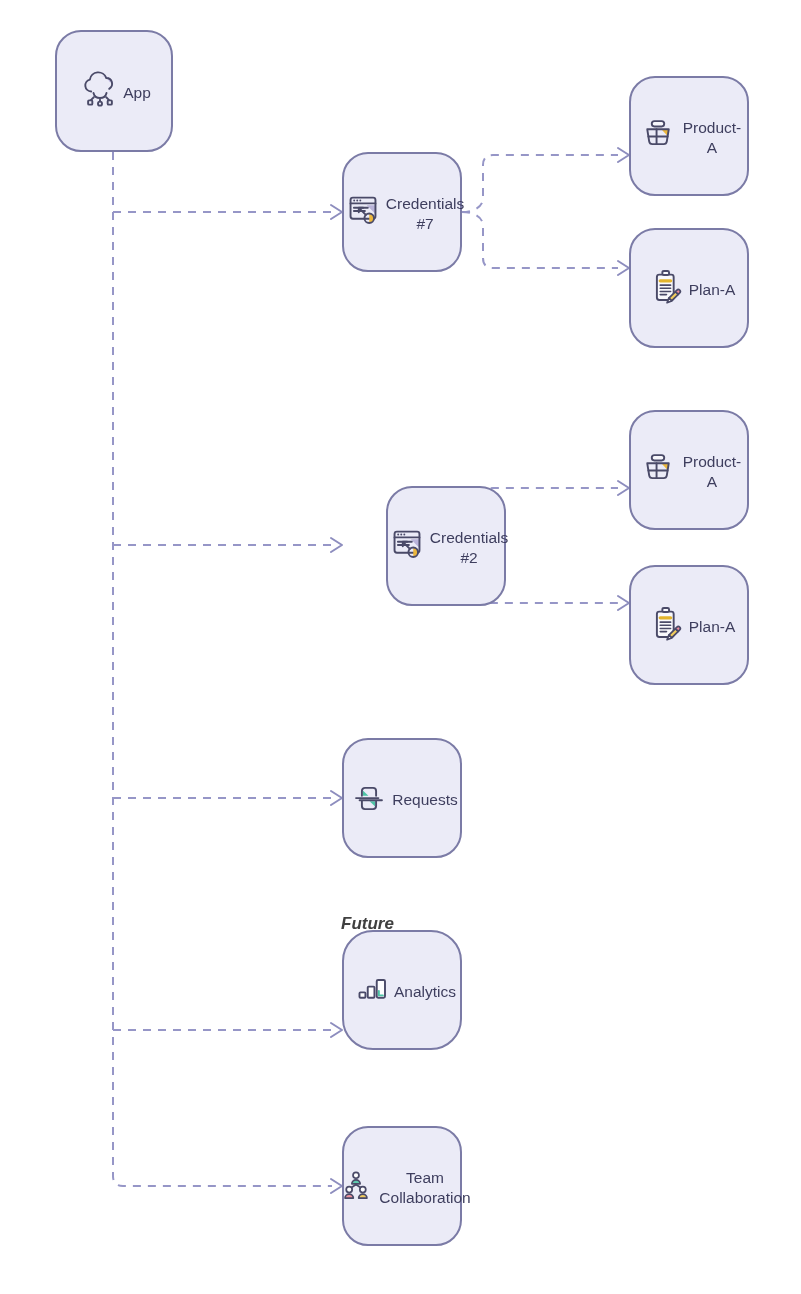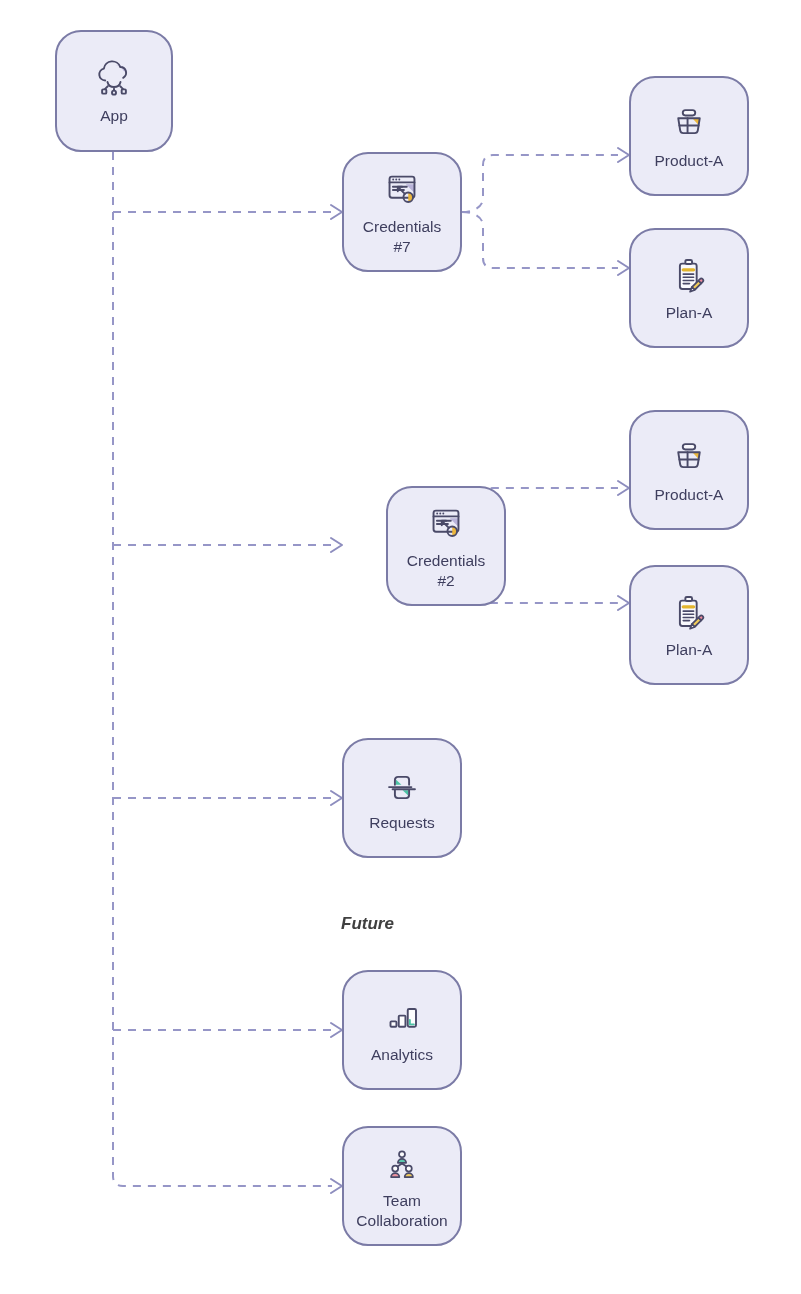--- a/index.html
+++ b/index.html
@@ -3,21 +3,21 @@
 <meta charset="utf-8">
 <style>
   html,body{margin:0;padding:0;background:#ffffff;}
   .canvas{position:relative;width:801px;height:1294px;background:#ffffff;overflow:hidden;
           font-family:"Liberation Sans","DejaVu Sans",sans-serif;}
   .edges{position:absolute;left:0;top:0;width:801px;height:1294px;}
   .e{fill:none;stroke:#9696c7;stroke-width:2;stroke-dasharray:8 7;}
   .a{fill:none;stroke:#8d8dbe;stroke-width:2;stroke-linecap:round;stroke-linejoin:round;}
   .node{position:absolute;width:120px;height:120px;box-sizing:border-box;
         background:#ebebf7;border:2px solid #7b7ba6;border-radius:26px;
-        display:flex;flex-direction:column;align-items:center;justify-content:center;
+        display:flex;align-items:center;justify-content:center;
         padding:6px 4px;}
   .node .icon{width:46px;height:46px;flex:0 0 auto;}
   .node .label{margin-top:3px;font-size:15.5px;line-height:1.26;color:#3e3e5e;text-align:center;}
   .node .label.narrow{max-width:90px;}
   .future{position:absolute;left:341px;top:914px;font-size:17px;font-weight:bold;
           font-style:italic;color:#404040;}
   .defs-hidden{position:absolute;width:0;height:0;overflow:hidden;}
 </style>
 </head>
 <body>
@@ -202,21 +202,21 @@
 
   <div class="node" style="left:342px;top:738px;">
     <svg class="icon">
         <use href="#sym-sync"></use>
       </svg>
     <div class="label">Requests</div>
   </div>
 
   <div class="future">Future</div>
 
-  <div class="node" style="left:342px;top:970px;">
+  <div class="node" style="left:342px;top:930px;border-radius:31px;">
     <svg class="icon">
         <use href="#sym-bars"></use>
       </svg>
     <div class="label">Analytics</div>
   </div>
 
   <div class="node" style="left:342px;top:1126px;">
     <svg class="icon">
         <use href="#sym-team"></use>
       </svg>

